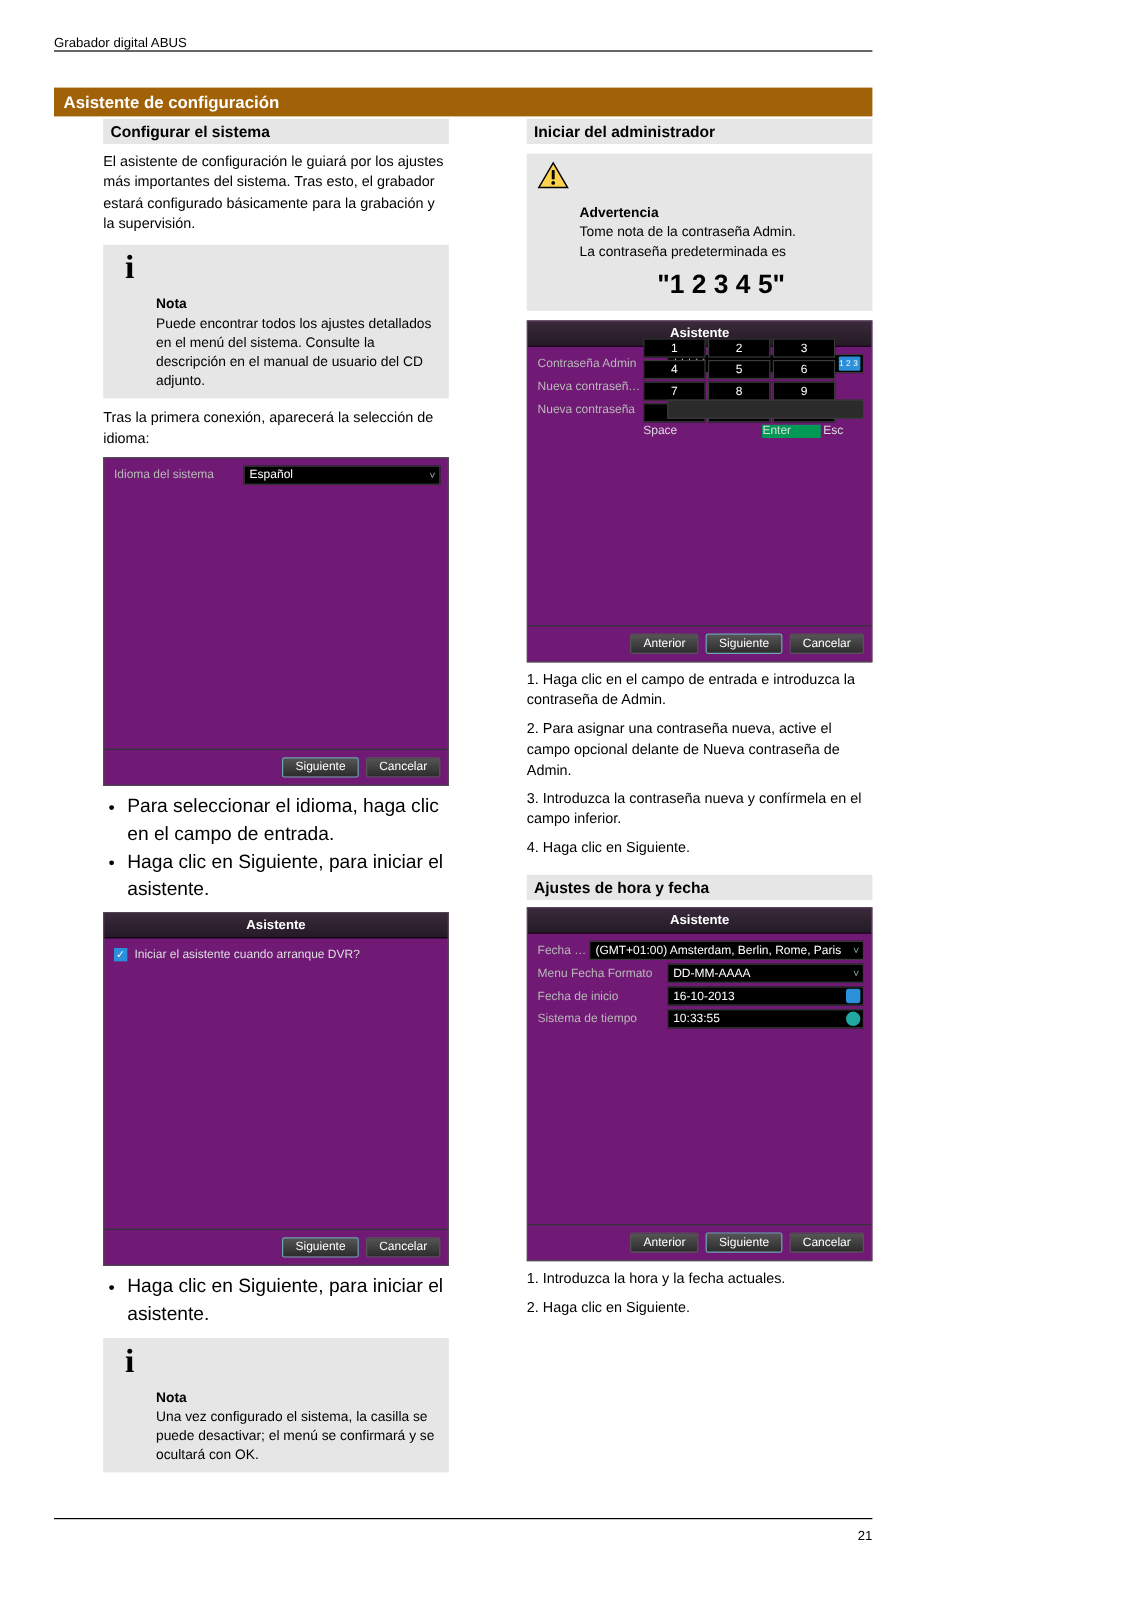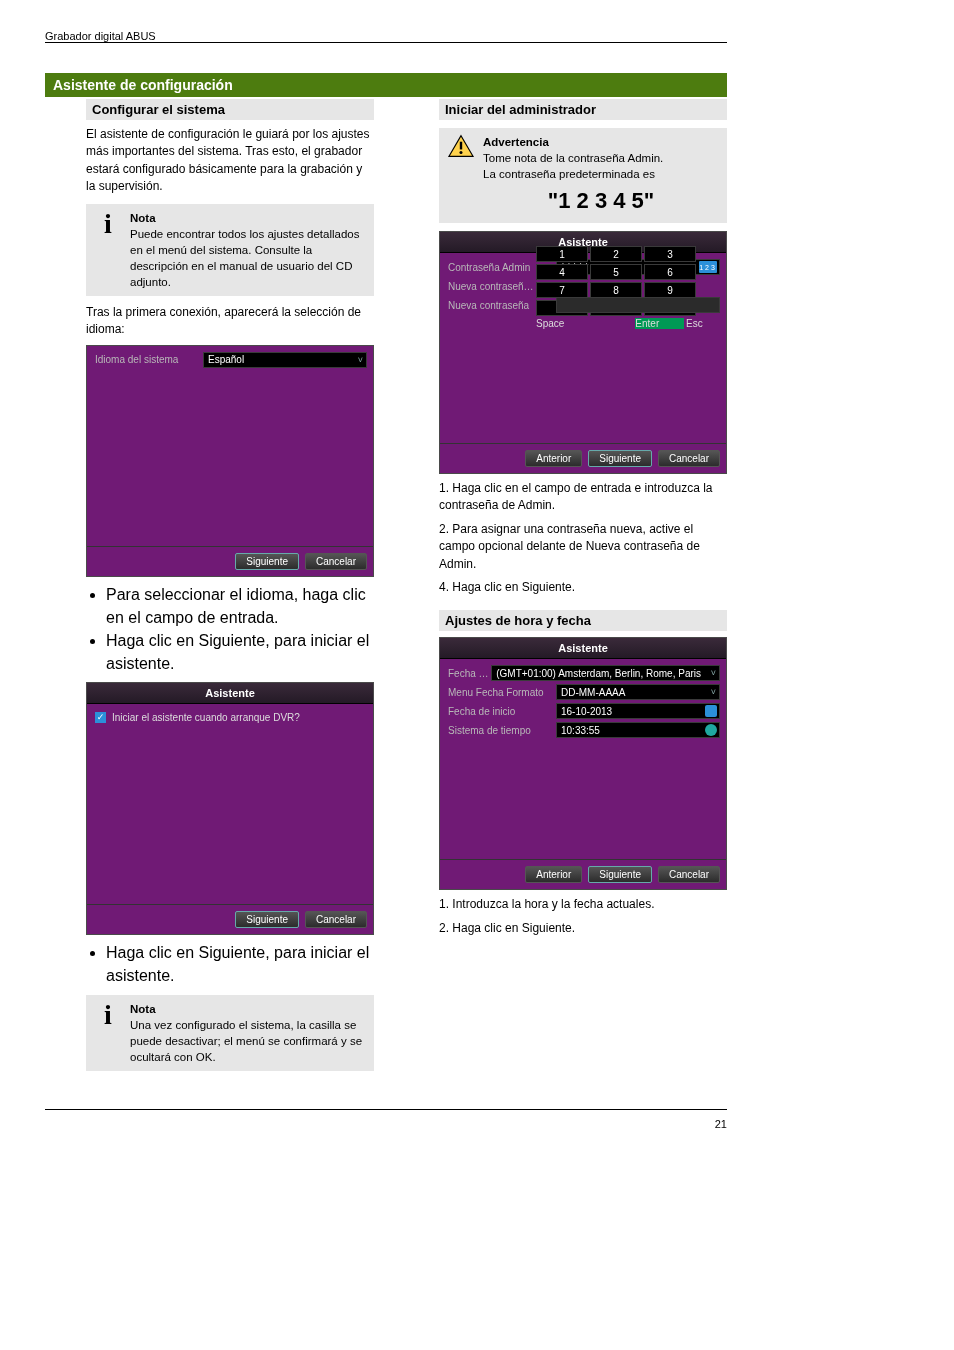--- a/index.html
+++ b/index.html
@@ -1,46 +1,46 @@
 <!DOCTYPE html>
 <html><head>
 <meta charset="utf-8">
 <style>
   * { box-sizing: border-box; margin: 0; padding: 0; }
   html, body { width: 954px; background: #fff; font-family: Arial, Helvetica, sans-serif; color: #000; }
   .page { width: 772px; padding: 30px 45px 20px 45px; position: relative; }
   .hdr-rule { border: 0; border-top: 1px solid #000; margin: 0 0 30px 0; }
   .ftr-rule { border: 0; border-top: 1px solid #000; margin: 30px 0 8px 0; }
   .page-header, .page-footer { font-size: 11px; display: flex; justify-content: space-between; }
-  .section-bar { background: #4d7c0f; color: #fff; font-weight: bold; font-size: 14px; padding: 4px 8px; margin-bottom: 2px; }
+  .section-bar { background: #a16207; color: #fff; font-weight: bold; font-size: 14px; padding: 4px 8px; margin-bottom: 2px; }
   .cols { display: flex; gap: 24px; }
   .col { flex: 1; min-width: 0; padding-left: 41px; }
   .subhead { background: #e6e6e6; font-weight: bold; font-size: 13px; padding: 3px 6px; margin-bottom: 6px; }
   .body-text { font-size: 12px; line-height: 1.45; margin: 6px 0; }
   .note-block { display: flex; gap: 8px; align-items: flex-start; background: #e6e6e6; padding: 6px 8px; margin: 8px 0; }
   .note-i { font-family: Georgia, serif; font-size: 28px; font-weight: bold; line-height: 1; width: 28px; text-align: center; }
   .note-text { flex: 1; font-size: 11.5px; line-height: 1.4; }
-  .note-text .note-title { font-weight: bold; }
+  .note-text .note-title { font-weight: bold; margin-top: 36px; }
   .warn-icon { width: 28px; height: 24px; }
   .warn-svg { width: 28px; height: 24px; }
   .default-pw { font-size: 22px; font-weight: bold; text-align: center; margin: 4px 0 0 0; }
   ul.bul { list-style: disc; padding-left: 20px; font-size: 16px; line-height: 1.45; margin: 4px 0; }
 
   
   .dvr { width: 360px; margin: 6px auto; border: 1px solid #4a4a4a; background: #701a75; color: #ddd; font-size: 10px; }
   .dvr-title { background: linear-gradient(#3a2a3a,#241a26); color: #fff; font-weight: bold; font-size: 11px; text-align: center; padding: 4px 0; border-bottom: 1px solid #000; }
   .dvr-body { min-height: 180px; padding: 4px 6px; }
   .dvr-row { display: flex; align-items: center; height: 18px; margin: 1px 0; }
   .dvr-lbl { width: 110px; color: #b8b8b8; padding-left: 2px; font-size: 10px; white-space: nowrap; overflow: hidden; text-overflow: ellipsis; }
   .dvr-field { flex: 1; background: #000; color: #fff; border: 1px solid #3a3a3a; height: 16px; display: flex; align-items: center; padding: 0 4px; position: relative; font-size: 10px; }
   .dvr-field .chev { position: absolute; right: 3px; color: #8aa; font-size: 9px; }
   .dvr-field .icon-cal { position: absolute; right: 2px; width: 12px; height: 12px; background: #2b90d9; border-radius: 2px; }
   .dvr-field .icon-clock { position: absolute; right: 2px; width: 12px; height: 12px; background: #1fa8a0; border-radius: 50%; }
   .dvr-field .kbd-toggle { position: absolute; right: 2px; width: 18px; height: 12px; background: #2b90d9; color: #fff; font-size: 7px; display: flex; align-items: center; justify-content: center; border-radius: 1px; }
-  .dvr-footer { display: flex; justify-content: flex-end; gap: 6px; padding: 6px; border-top: 1px solid #333; }
+  .dvr-footer { display: flex; justify-content: flex-end; gap: 6px; padding: 6px; border-top: 1px solid #333; margin-top: 42px; }
   .dvr-btn { background: linear-gradient(#555,#2c2c2c); border: 1px solid #6aa; color: #fff; font-size: 10px; padding: 2px 10px; border-radius: 2px; }
   .dvr-btn.secondary { border-color: #555; }
   .chk-row { display: flex; align-items: center; gap: 6px; padding: 4px 2px; }
   .chk { width: 11px; height: 11px; border: 1px solid #2b90d9; background: #2b90d9; display: inline-flex; align-items: center; justify-content: center; color: #fff; font-size: 9px; line-height: 1; }
 
   
   .keypad { display: grid; grid-template-columns: repeat(3, 52px); grid-auto-rows: 16px; gap: 2px; margin: 3px 0 0 0; }
   .keypad .key { background: #000; border: 1px solid #3a3a3a; color: #fff; display: flex; align-items: center; justify-content: center; font-size: 10px; }
   .key-row-extra { display: flex; gap: 2px; margin-top: 2px; }
   .key-row-extra .space { flex: 2; }
@@ -188,20 +188,21 @@
       </div>
       <div class="dvr-footer">
         <div class="dvr-btn secondary">Anterior</div>
         <div class="dvr-btn">Siguiente</div>
         <div class="dvr-btn secondary">Cancelar</div>
       </div>
     </div>
 
     <p class="body-text small">1. <span>Haga clic en el campo de entrada e introduzca la contraseña de Admin.</span></p>
     <p class="body-text small">2. <span>Para asignar una contraseña nueva, active el campo opcional delante de Nueva contraseña de Admin.</span></p>
+    <p class="body-text small">3. <span>Introduzca la contraseña nueva y confírmela en el campo inferior.</span></p>
     <p class="body-text small">4. <span>Haga clic en Siguiente.</span></p>
 
     <div class="spacer"></div>
     <div class="subhead">Ajustes de hora y fecha</div>
 
     <div class="dvr">
       <div class="dvr-title">Asistente</div>
       <div class="dvr-body" style="min-height:200px;">
         <div class="dvr-row">
           <div class="dvr-lbl">Fecha horaria</div>

